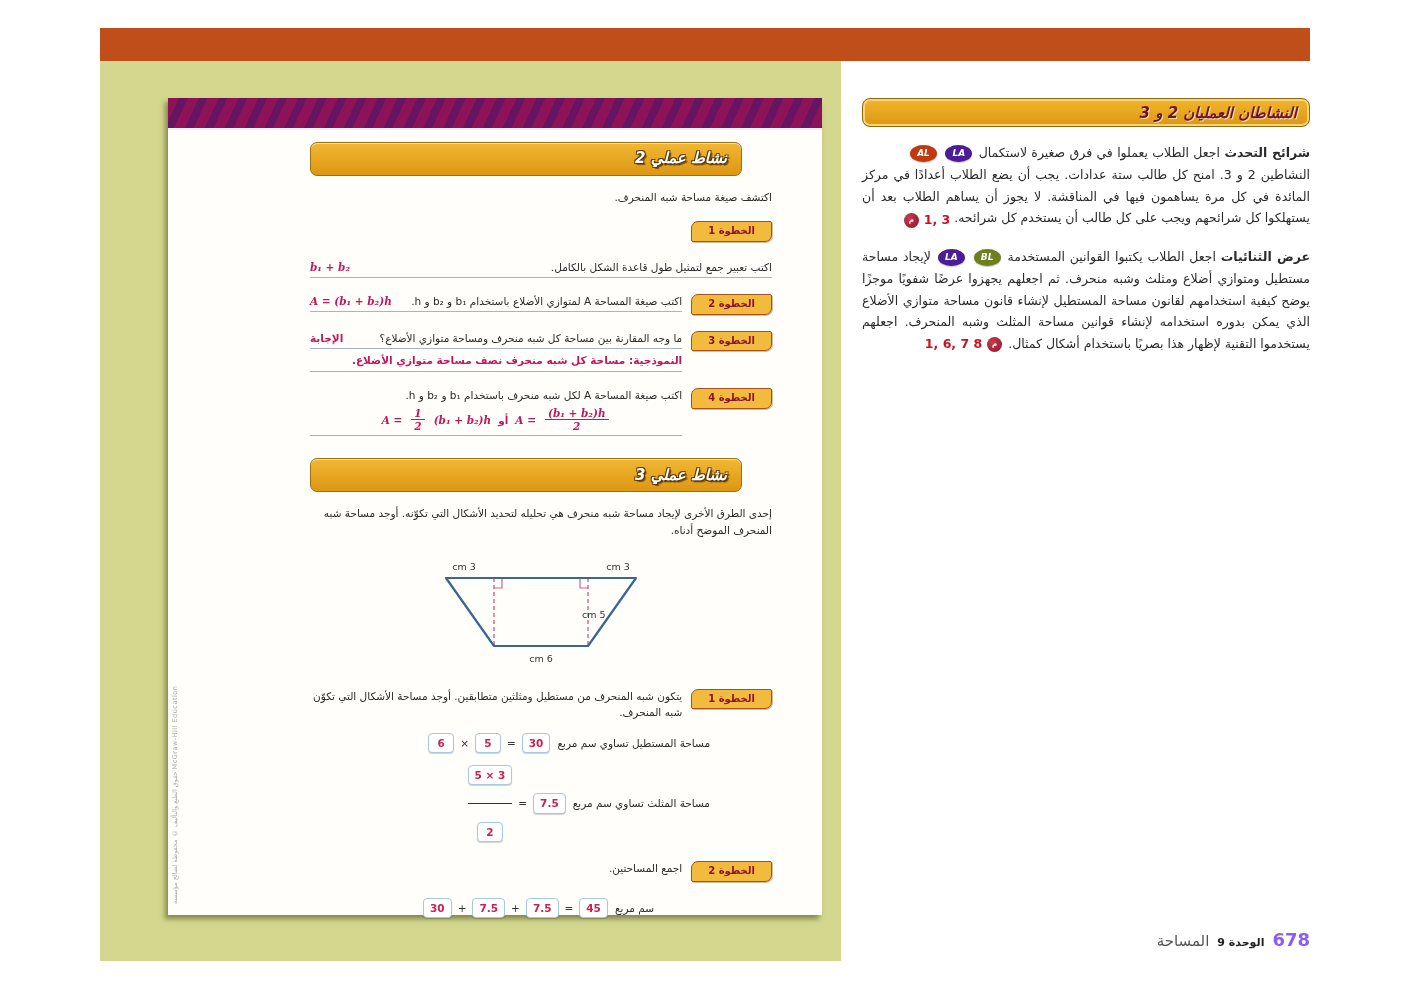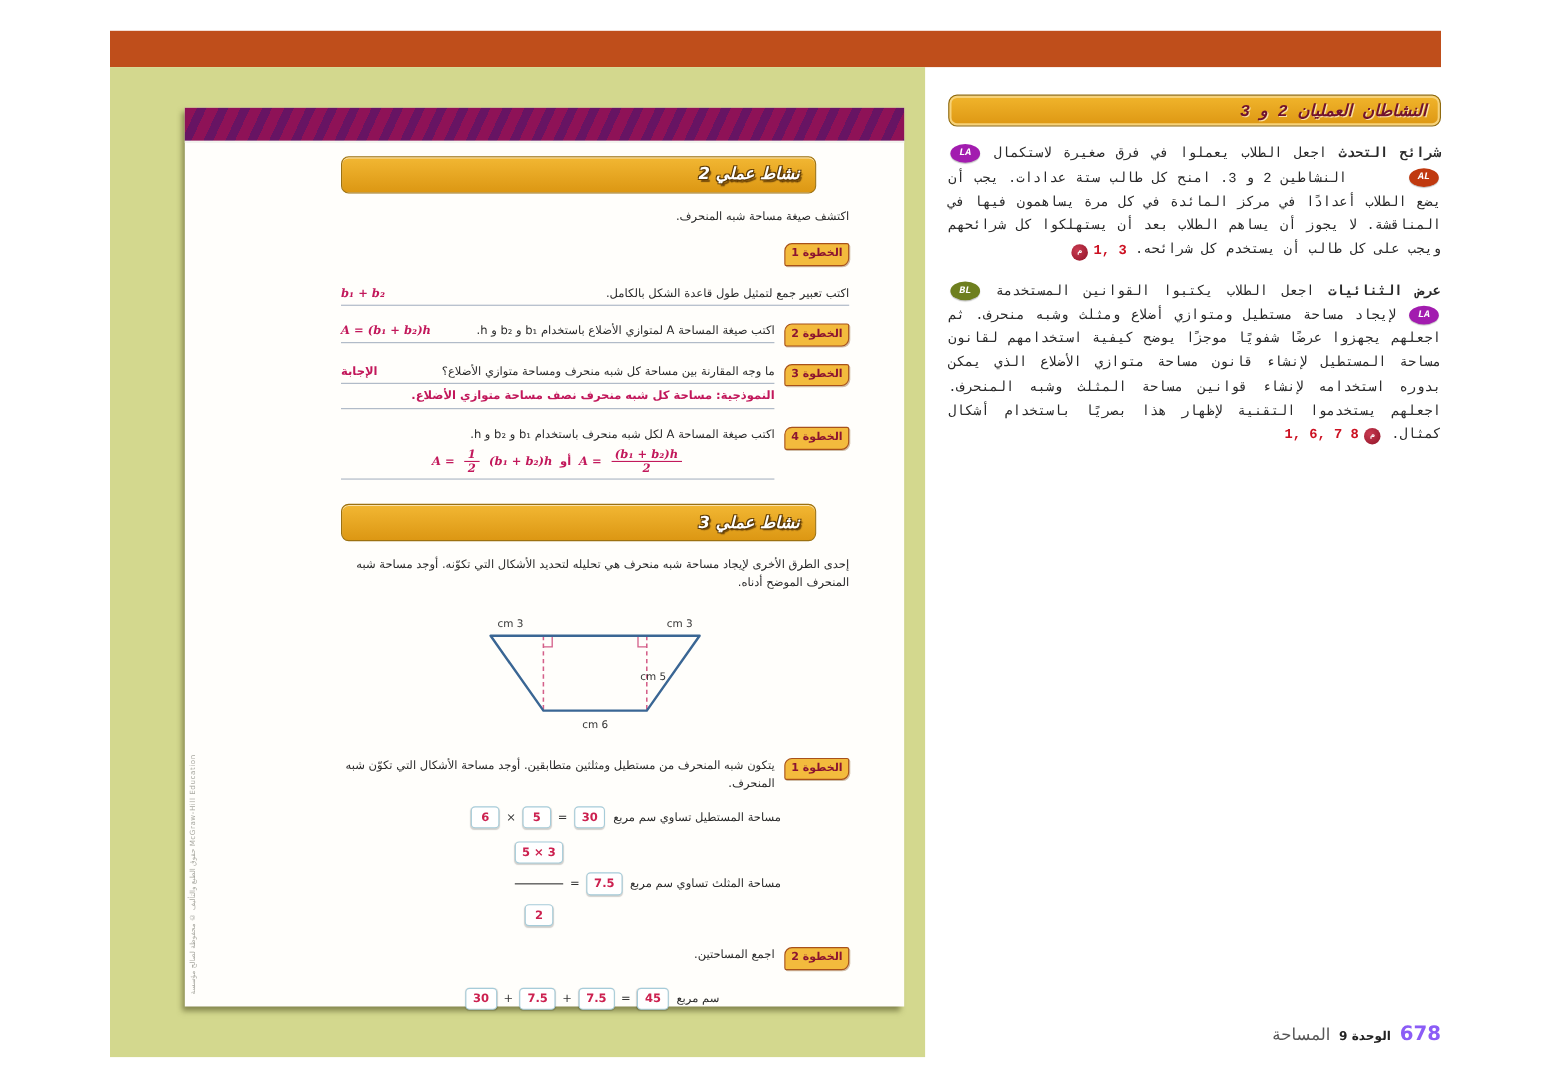--- a/index.html
+++ b/index.html
@@ -29,21 +29,21 @@
     padding:16px 14px; box-shadow:0 1px 0 rgba(255,255,255,.6) inset;
   }
   .act-banner .bt {
     color:#ffffff; font-weight:bold; font-style:italic; font-size:15px; letter-spacing:.5px;
     text-shadow:1px 1px 0 #5c3a05,-1px 1px 0 #5c3a05,1px -1px 0 #5c3a05,-1px -1px 0 #5c3a05,2px 2px 1px rgba(60,30,0,.65);
   }
   .intro { margin-top:13px; }
   .step { display:flex; gap:9px; margin-top:15px; align-items:flex-start; }
   .sbadge {
     flex:0 0 auto; background:#f3bb3d; border:1.4px solid #a8511a; color:#8c1430;
-    font-weight:bold; font-size:10px; padding:1px 5px 2px; white-space:nowrap;
+    font-weight:bold; font-size:10px; padding:1px 16px 2px; white-space:nowrap;
     border-radius:7px 2px 7px 2px; box-shadow:1px 1px 0 rgba(120,70,10,.35); margin-top:1px;
   }
   .sbody { flex:1 1 auto; }
   .ans { color:#c2185b; font-weight:bold; }
   .math { direction:ltr; unicode-bidi:isolate; font-family:"DejaVu Serif", serif; font-style:italic; }
   .ansline { display:flex; justify-content:space-between; align-items:flex-end; border-bottom:1.2px solid #a9b4c2; padding-bottom:2px; }
   .fullline { border-bottom:1.2px solid #a9b4c2; padding-bottom:3px; }
   .frac { display:inline-flex; flex-direction:column; align-items:center; vertical-align:middle; line-height:1.15; margin:0 2px; }
   .frac .fn { border-bottom:1.3px solid currentColor; padding:0 3px; }
   .formula-row { display:flex; justify-content:center; align-items:center; gap:7px; direction:ltr; margin-top:4px; color:#c2185b; font-weight:bold; }
@@ -61,39 +61,39 @@
     padding:1px 6px; color:#cc2150; font-weight:bold; font-size:10.5px; box-shadow:0 1px 1px rgba(0,0,0,.18);
   }
   .fracbox { display:inline-flex; flex-direction:column; align-items:center; gap:18px; }
   .fracbox .bar { width:100%; height:0; border-top:1.4px solid #333; }
   .opx { color:#333; font-weight:normal; }
   .vertext {
     position:absolute; left:3px; top:436px; height:370px; color:#9a9a92; font-size:6.5px;
     writing-mode:vertical-rl; transform:rotate(180deg); letter-spacing:.5px; opacity:.85; white-space:nowrap;
   }
   
-  .rcol { position:absolute; left:862px; top:86px; width:448px; direction:rtl;font-family:Liberation Mono, monospace; }
+  .rcol { position:absolute; left:862px; top:98px; width:448px; direction:rtl; }
   .rtitle {
     height:29px; border-radius:8px; background:linear-gradient(#f1b52c,#dd9713);
     border:1px solid #8f6a0e; box-shadow:0 0 0 2px #f6d27a inset;
     display:flex; align-items:center; padding:0 12px;
   }
   .rtitle .tt {
     font-size:15px; font-weight:bold; font-style:italic; color:#70122e;
     text-shadow:1px 1px 0 rgba(255,240,200,.8);
   }
   .tpara { margin-top:15px; font-size:12.5px; line-height:1.74; text-align:justify; }
   .lead { font-weight:bold; }
   .circ {
     display:inline-flex; align-items:center; justify-content:center;
     width:27px; height:17px; border-radius:50%; color:#fff; font-weight:bold;
     font-size:9px; font-style:italic; vertical-align:middle; margin:0 2px;
     unicode-bidi:isolate; direction:ltr; box-shadow:0 1px 1px rgba(0,0,0,.25);
   }
-  .c-al { background:#c0390f;margin-left:48px; } .c-la { background:#a21caf; } .c-bl { background:#6e7f1f; }
+  .c-al { background:#c0390f;margin-left:48px; } .c-la { background:#4c1d95; } .c-bl { background:#6e7f1f; }
   .stdnum { color:#cc1122; font-weight:bold; direction:ltr; unicode-bidi:isolate; }
   .stdicon {
     display:inline-flex; align-items:center; justify-content:center; width:15px; height:15px;
     border-radius:50%; background:radial-gradient(circle at 35% 35%, #c93a50, #8f1328);
     color:#fff; font-size:7px; font-weight:bold; vertical-align:middle; margin:0 2px;
   }
   .stdwrap { direction:ltr; unicode-bidi:isolate; display:inline-flex; align-items:center; gap:3px; }
   
   .footer { position:absolute; left:1095px; top:929px; width:215px; direction:rtl; display:flex; align-items:baseline; gap:8px; justify-content:flex-start; }
   .pnum { font-weight:bold; font-size:18px; color:#8b5cf6; }

